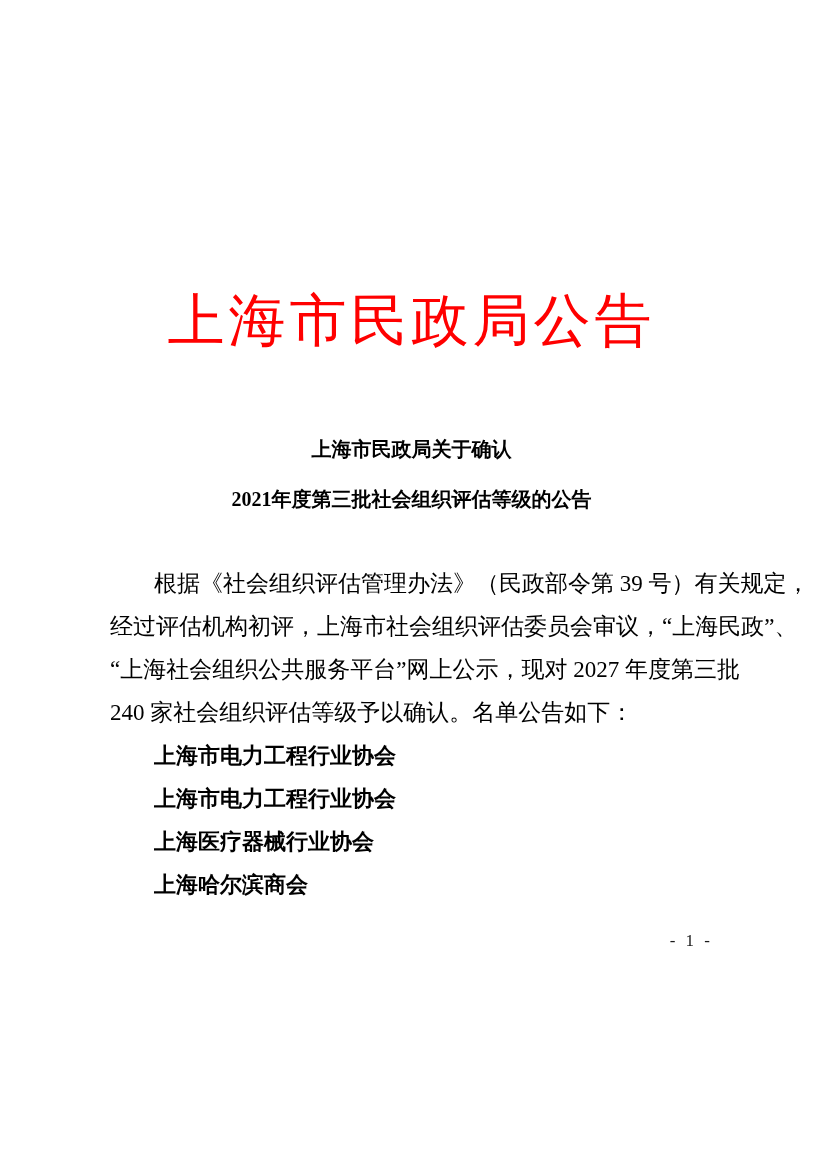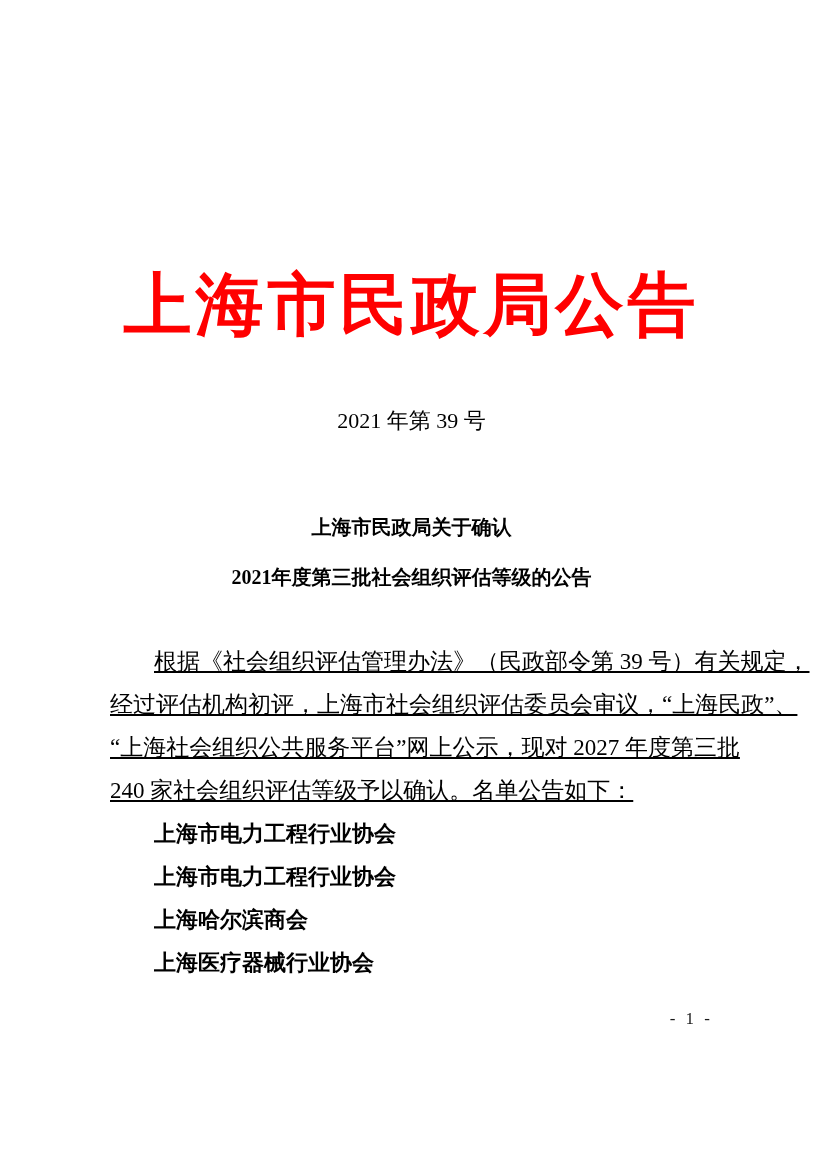--- a/index.html
+++ b/index.html
@@ -12,24 +12,24 @@
     width: 826px;
     height: 1169px;
     box-sizing: border-box;
     background: #ffffff;
     color: #000000;
     font-family: "Liberation Serif", "DejaVu Serif", serif;
     padding: 268px 113px 0 110px;
     overflow: hidden;
   }
   .doc-title {
-    margin: 0;
-    font-size: 68px;
+    margin: 16px;
+    font-size: 57px;
     line-height: 74px;
-    font-weight: bold;
+    font-weight: normal;
     color: #ff0000;
     text-align: center;
     letter-spacing: 4px;
     white-space: nowrap;
   }
   .doc-number {
     margin-top: 64px;
     font-size: 22px;
     line-height: 30px;
     text-align: center;
@@ -45,21 +45,20 @@
   .subtitle-line {
     white-space: nowrap;
   }
   .body-para {
     margin-top: 38px;
     font-size: 23px;
     line-height: 43px;
   }
   .bline {
     white-space: nowrap;
-    text-decoration: underline;
   }
   .bline.just {
     text-align: justify;
     text-align-last: justify;
   }
   .bline.indent {
     text-indent: 44px;
   }
   .section-heading {
     font-size: 23px;
@@ -88,39 +87,38 @@
     letter-spacing: 3px;
   }
 </style>
 </head>
 <body>
 
 <div class="page">
 
   <h1 class="doc-title">上海市民政局公告</h1>
 
-  <div class="doc-number">2021 年第 39 号</div>
 
   <div class="subtitle">
     <div class="subtitle-line">上海市民政局关于确认</div>
     <div class="subtitle-line">2021年度第三批社会组织评估等级的公告</div>
   </div>
 
   <div class="body-para">
     <div class="bline just indent">根据《社会组织评估管理办法》（民政部令第 39 号）有关规定，</div>
     <div class="bline just">经过评估机构初评，上海市社会组织评估委员会审议，“上海民政”、</div>
     <div class="bline just">“上海社会组织公共服务平台”网上公示，现对 2027 年度第三批</div>
     <div class="bline">240 家社会组织评估等级予以确认。名单公告如下：</div>
   </div>
 
 
   <div class="org-list">
     <div class="org-item">上海市电力工程行业协会</div>
     <div class="org-item">上海市电力工程行业协会</div>
+    <div class="org-item">上海医疗器械行业协会</div>
     <div class="org-item">上海哈尔滨商会</div>
-    <div class="org-item">上海医疗器械行业协会</div>
   </div>
 
   <div class="page-footer">
     <span class="page-number">- 1 -</span>
   </div>
 
 </div>
 
 </body></html>

